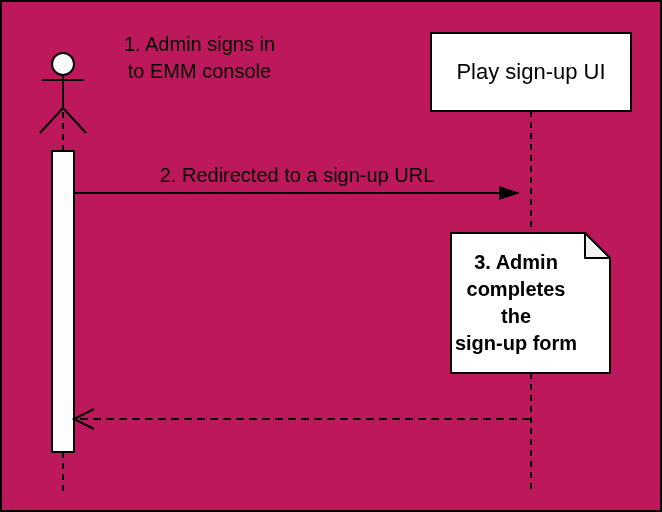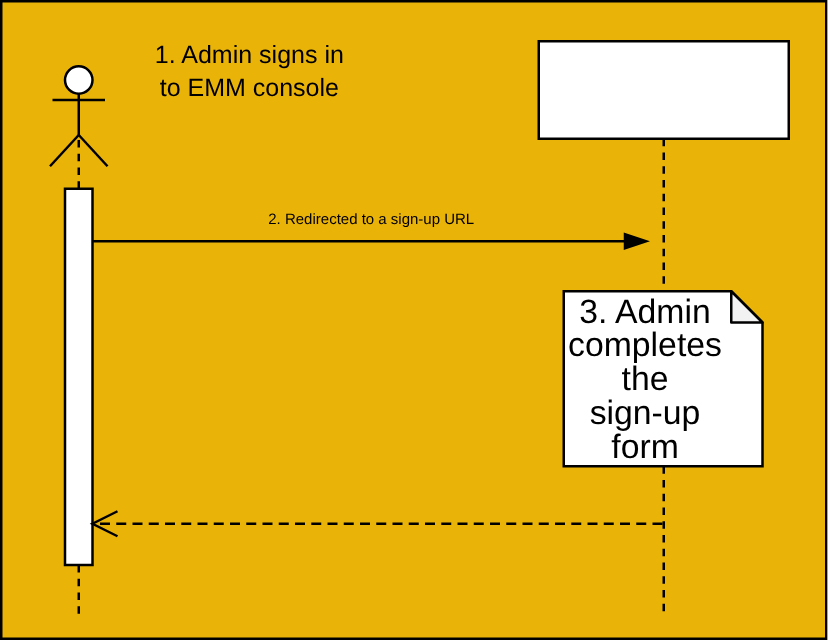--- a/index.html
+++ b/index.html
@@ -6,21 +6,21 @@
     margin: 0;
     padding: 0;
     background: #ffffff;
   }
   .canvas {
     position: relative;
     width: 662px;
     height: 512px;
     box-sizing: border-box;
     border: 2px solid #000000;
-    background: #eab308;
+    background: #be185d;
     font-family: "Liberation Sans", sans-serif;
     color: #000000;
     overflow: hidden;
   }
   .shapes {
     position: absolute;
     left: 0;
     top: 0;
     width: 662px;
     height: 512px;
@@ -45,33 +45,34 @@
     height: 78px;
     display: flex;
     align-items: center;
     justify-content: center;
     font-size: 22px;
   }
   .label-msg2 {
     left: 72px;
     top: 160px;
     width: 446px;
-    font-size: 12px;
+    font-size: 20px;
     line-height: 26px;
   }
   .label-note {
     left: 449px;
     top: 231px;
     width: 130px;
     height: 140px;
     display: flex;
     align-items: center;
     justify-content: center;
-    font-size: 27px;
+    font-size: 20px;
     line-height: 27px;
+    font-weight: bold;
   }
   .label-msg4 {
     left: 62px;
     top: 386px;
     width: 446px;
     font-size: 20px;
     line-height: 26px;
   }
 </style>
 </head>
@@ -109,20 +110,21 @@
 
     <g>
       <line x1="528" y1="417" x2="76" y2="417" stroke="#000000" stroke-width="2" stroke-dasharray="8 5"></line>
       <polyline points="92,407 72,417 92,427" fill="none" stroke="#000000" stroke-width="2"></polyline>
     </g>
   </svg>
 
   <div class="label label-msg1">1. Admin signs in
 to EMM console</div>
 
+  <div class="label label-playbox">Play sign-up UI</div>
 
   <div class="label label-msg2">2. Redirected to a sign-up URL</div>
 
   <div class="label label-note">3. Admin
 completes the
 sign-up form</div>
 
 </div>
 
 </body></html>

